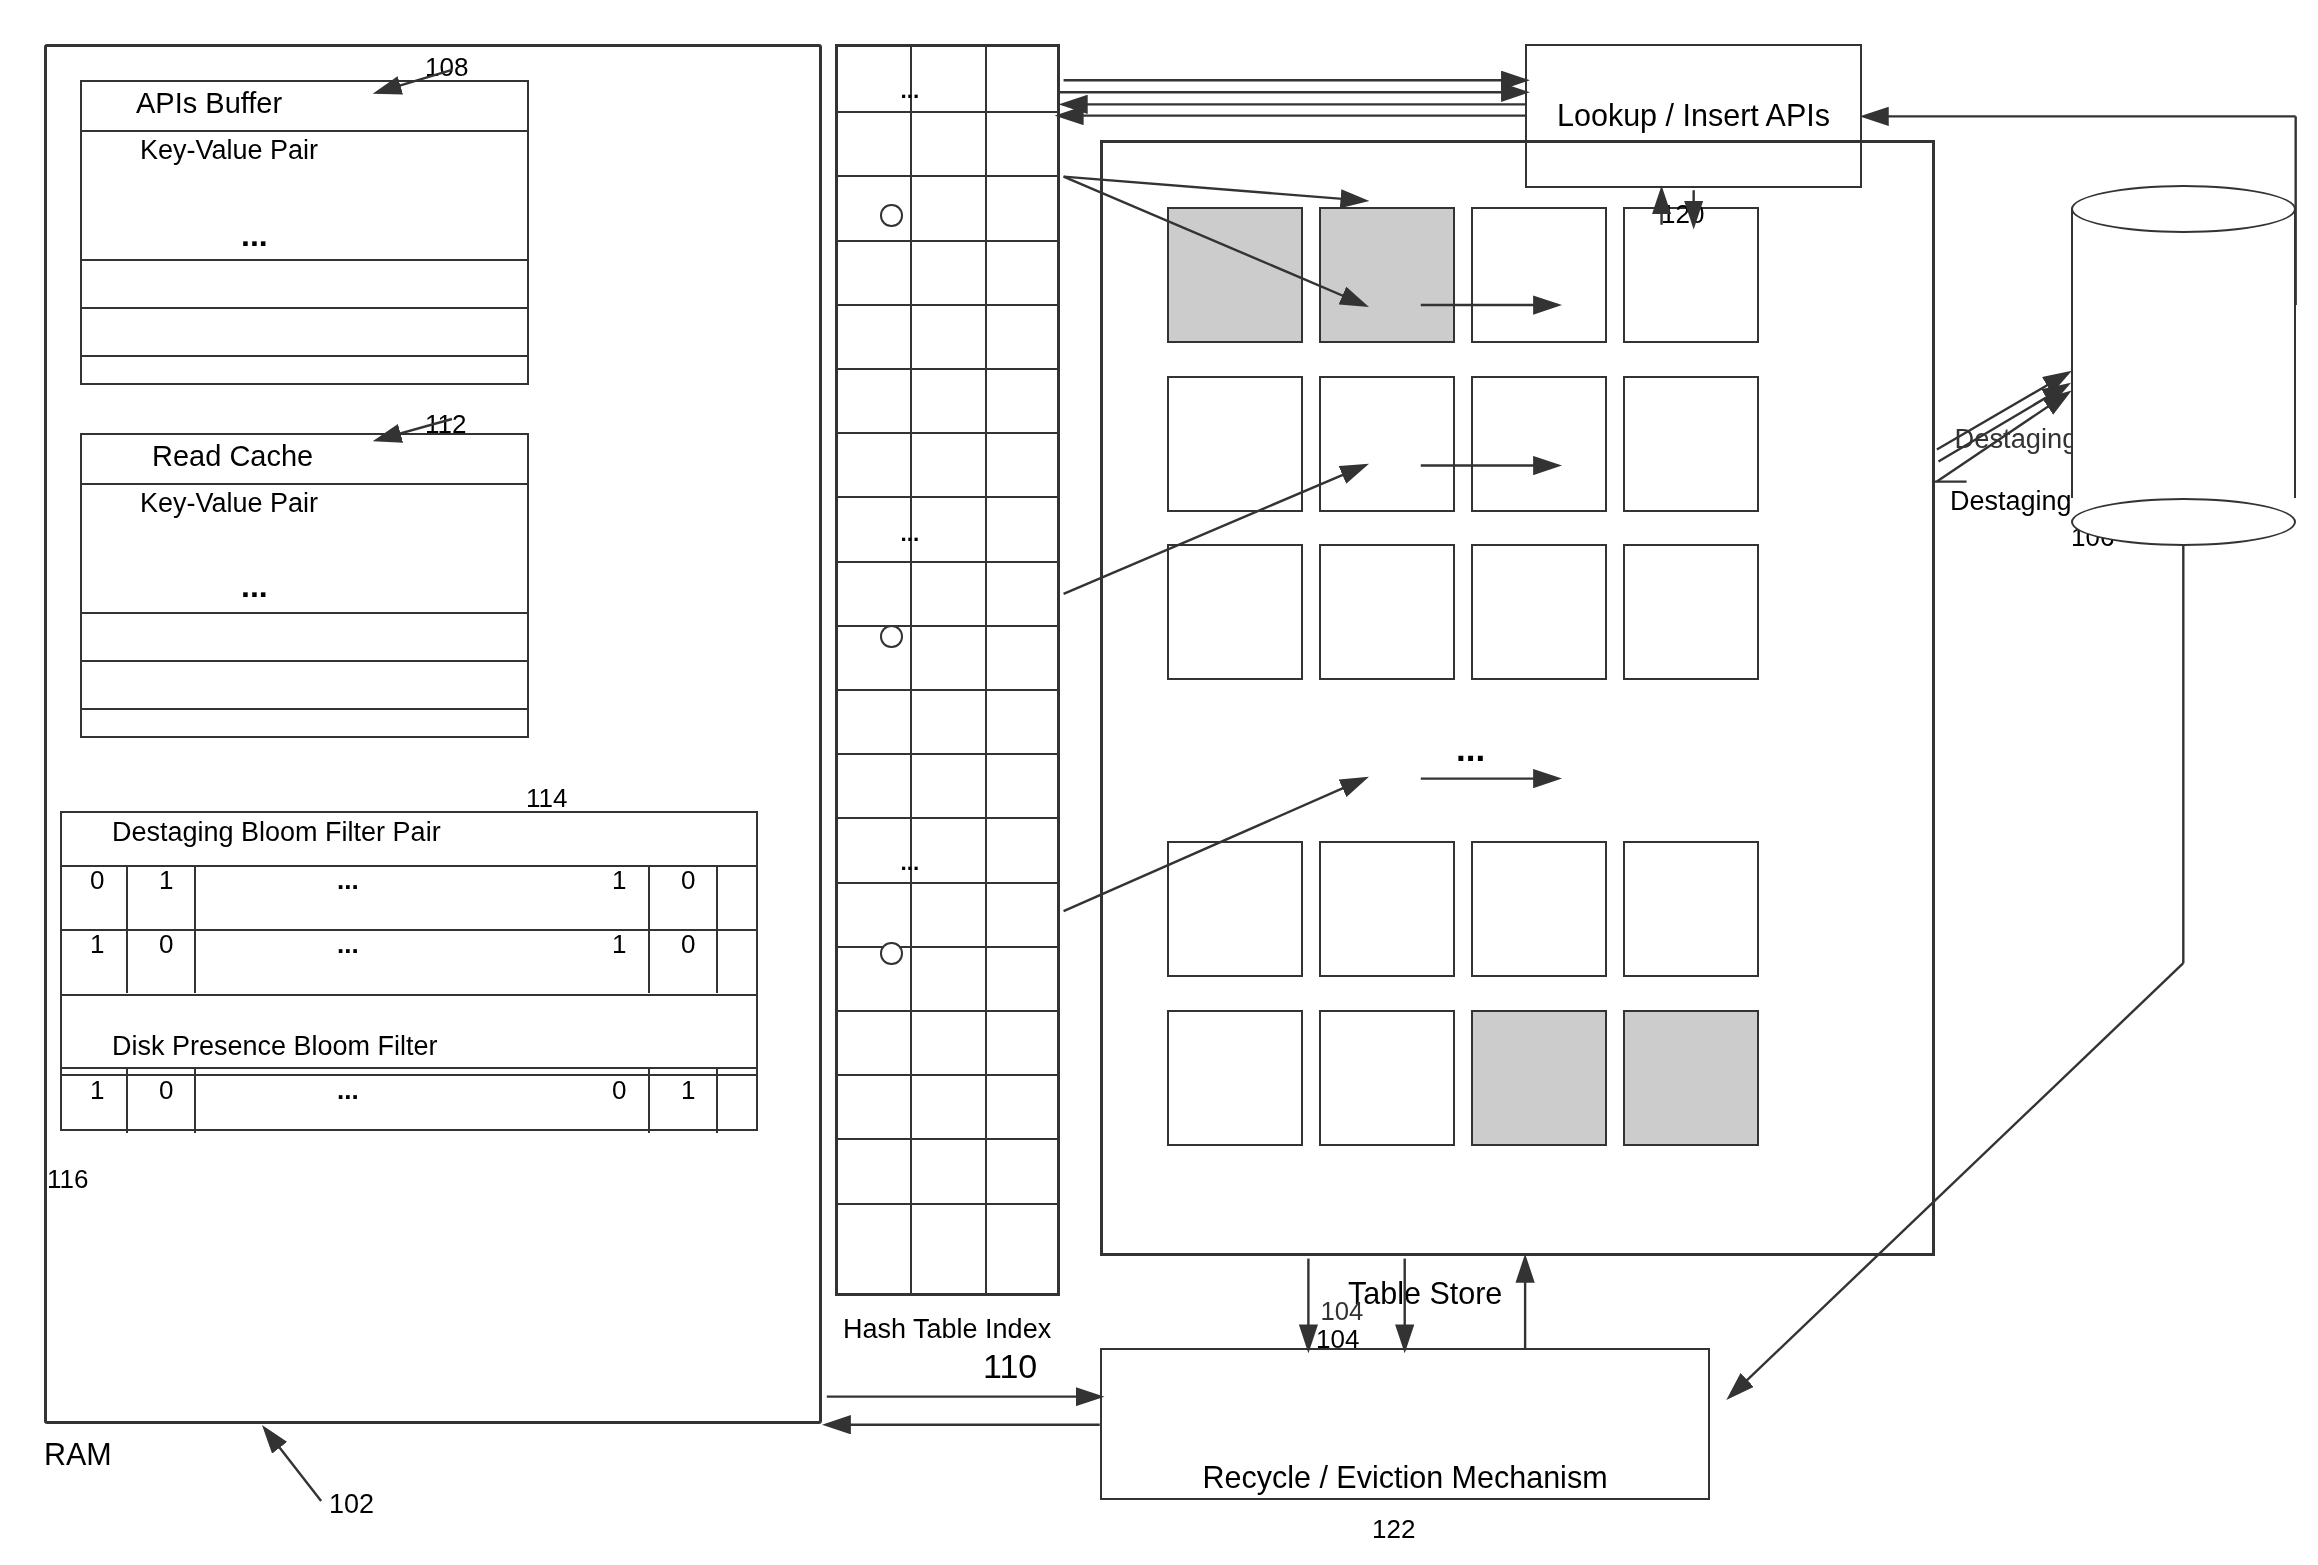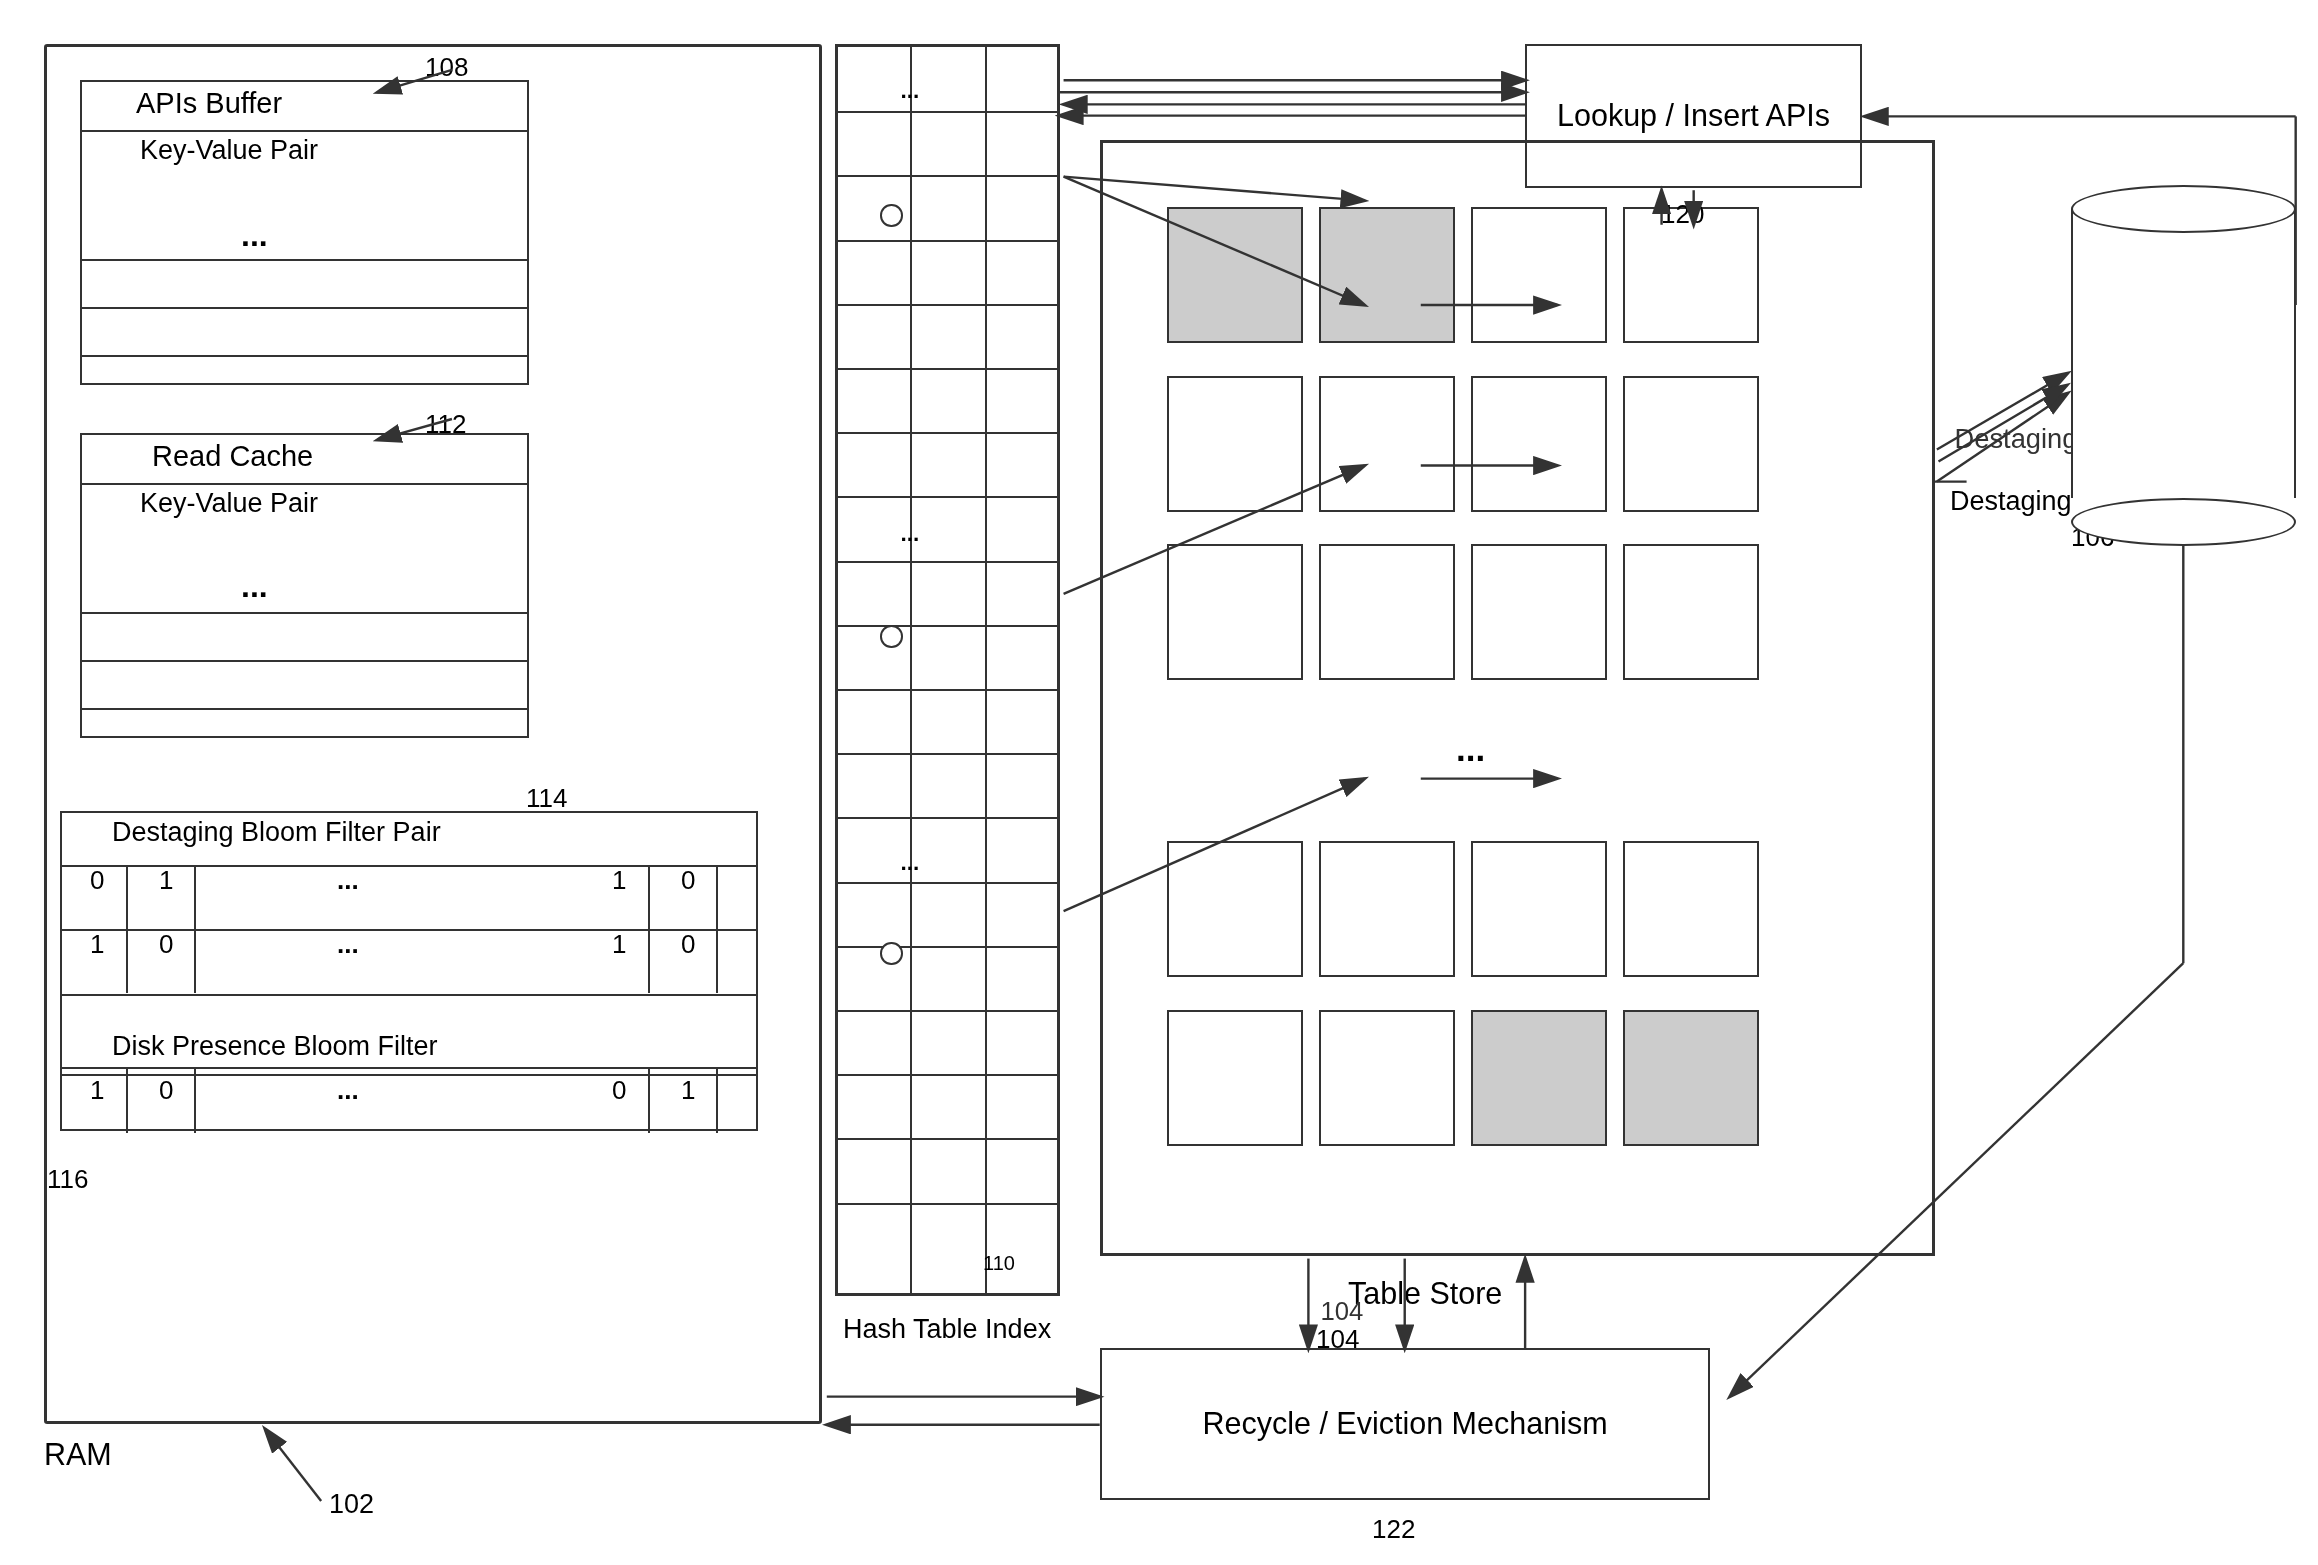--- a/index.html
+++ b/index.html
@@ -99,21 +99,21 @@
       left: 1661px; top: 199px;
       font-size: 26px;
     }
 
     
     .recycle-box {
       position: absolute;
       left: 1100px; top: 1348px;
       width: 610px; height: 152px;
       border: 2.4px solid #333;
-      display: flex; align-items: center; justify-content: center;
+      display: flex; align-items: flex-end; justify-content: center;
       text-align: center;
     }
     .recycle-label {
       font-size: 30.5px;
       line-height: 1.3;
     }
     .recycle-num-122 {
       position: absolute;
       left: 1372px; top: 1514px;
       font-size: 26px;
@@ -288,21 +288,21 @@
     <span style="position:absolute;top:474px;left:72px;font-size:22.5px;font-weight:bold;transform:translateX(-50%);">...</span>
     <span style="position:absolute;top:803px;left:72px;font-size:22.5px;font-weight:bold;transform:translateX(-50%);">...</span>
 
     <div style="position:absolute;top:157px;left:42px;width:22.5px;height:22.5px;border:2.4px solid #333;border-radius:50%;background:#fff;"></div>
     <div style="position:absolute;top:578px;left:42px;width:22.5px;height:22.5px;border:2.4px solid #333;border-radius:50%;background:#fff;"></div>
     <div style="position:absolute;top:895px;left:42px;width:22.5px;height:22.5px;border:2.4px solid #333;border-radius:50%;background:#fff;"></div>
   </div>
   <span style="position:absolute;left:843px;top:1312px;font-size:27px;line-height:1.3;">Hash
 Table
 Index</span>
-  <span style="position:absolute;left:983px;top:1252px;font-size:20px;">110</span>
+  <span style="position:absolute;left:983px;top:1347px;font-size:34px;">110</span>
 
   <div class="flash-store-box">
 
     <div style="position:absolute;top:64px;left:64px;display:flex;gap:16px;">
       <div style="width:136px;height:136px;border:2.4px solid #333;background:#ccc;"></div>
       <div style="width:136px;height:136px;border:2.4px solid #333;background:#ccc;"></div>
       <div style="width:136px;height:136px;border:2.4px solid #333;background:#fff;"></div>
       <div style="width:136px;height:136px;border:2.4px solid #333;background:#fff;"></div>
     </div>
 

